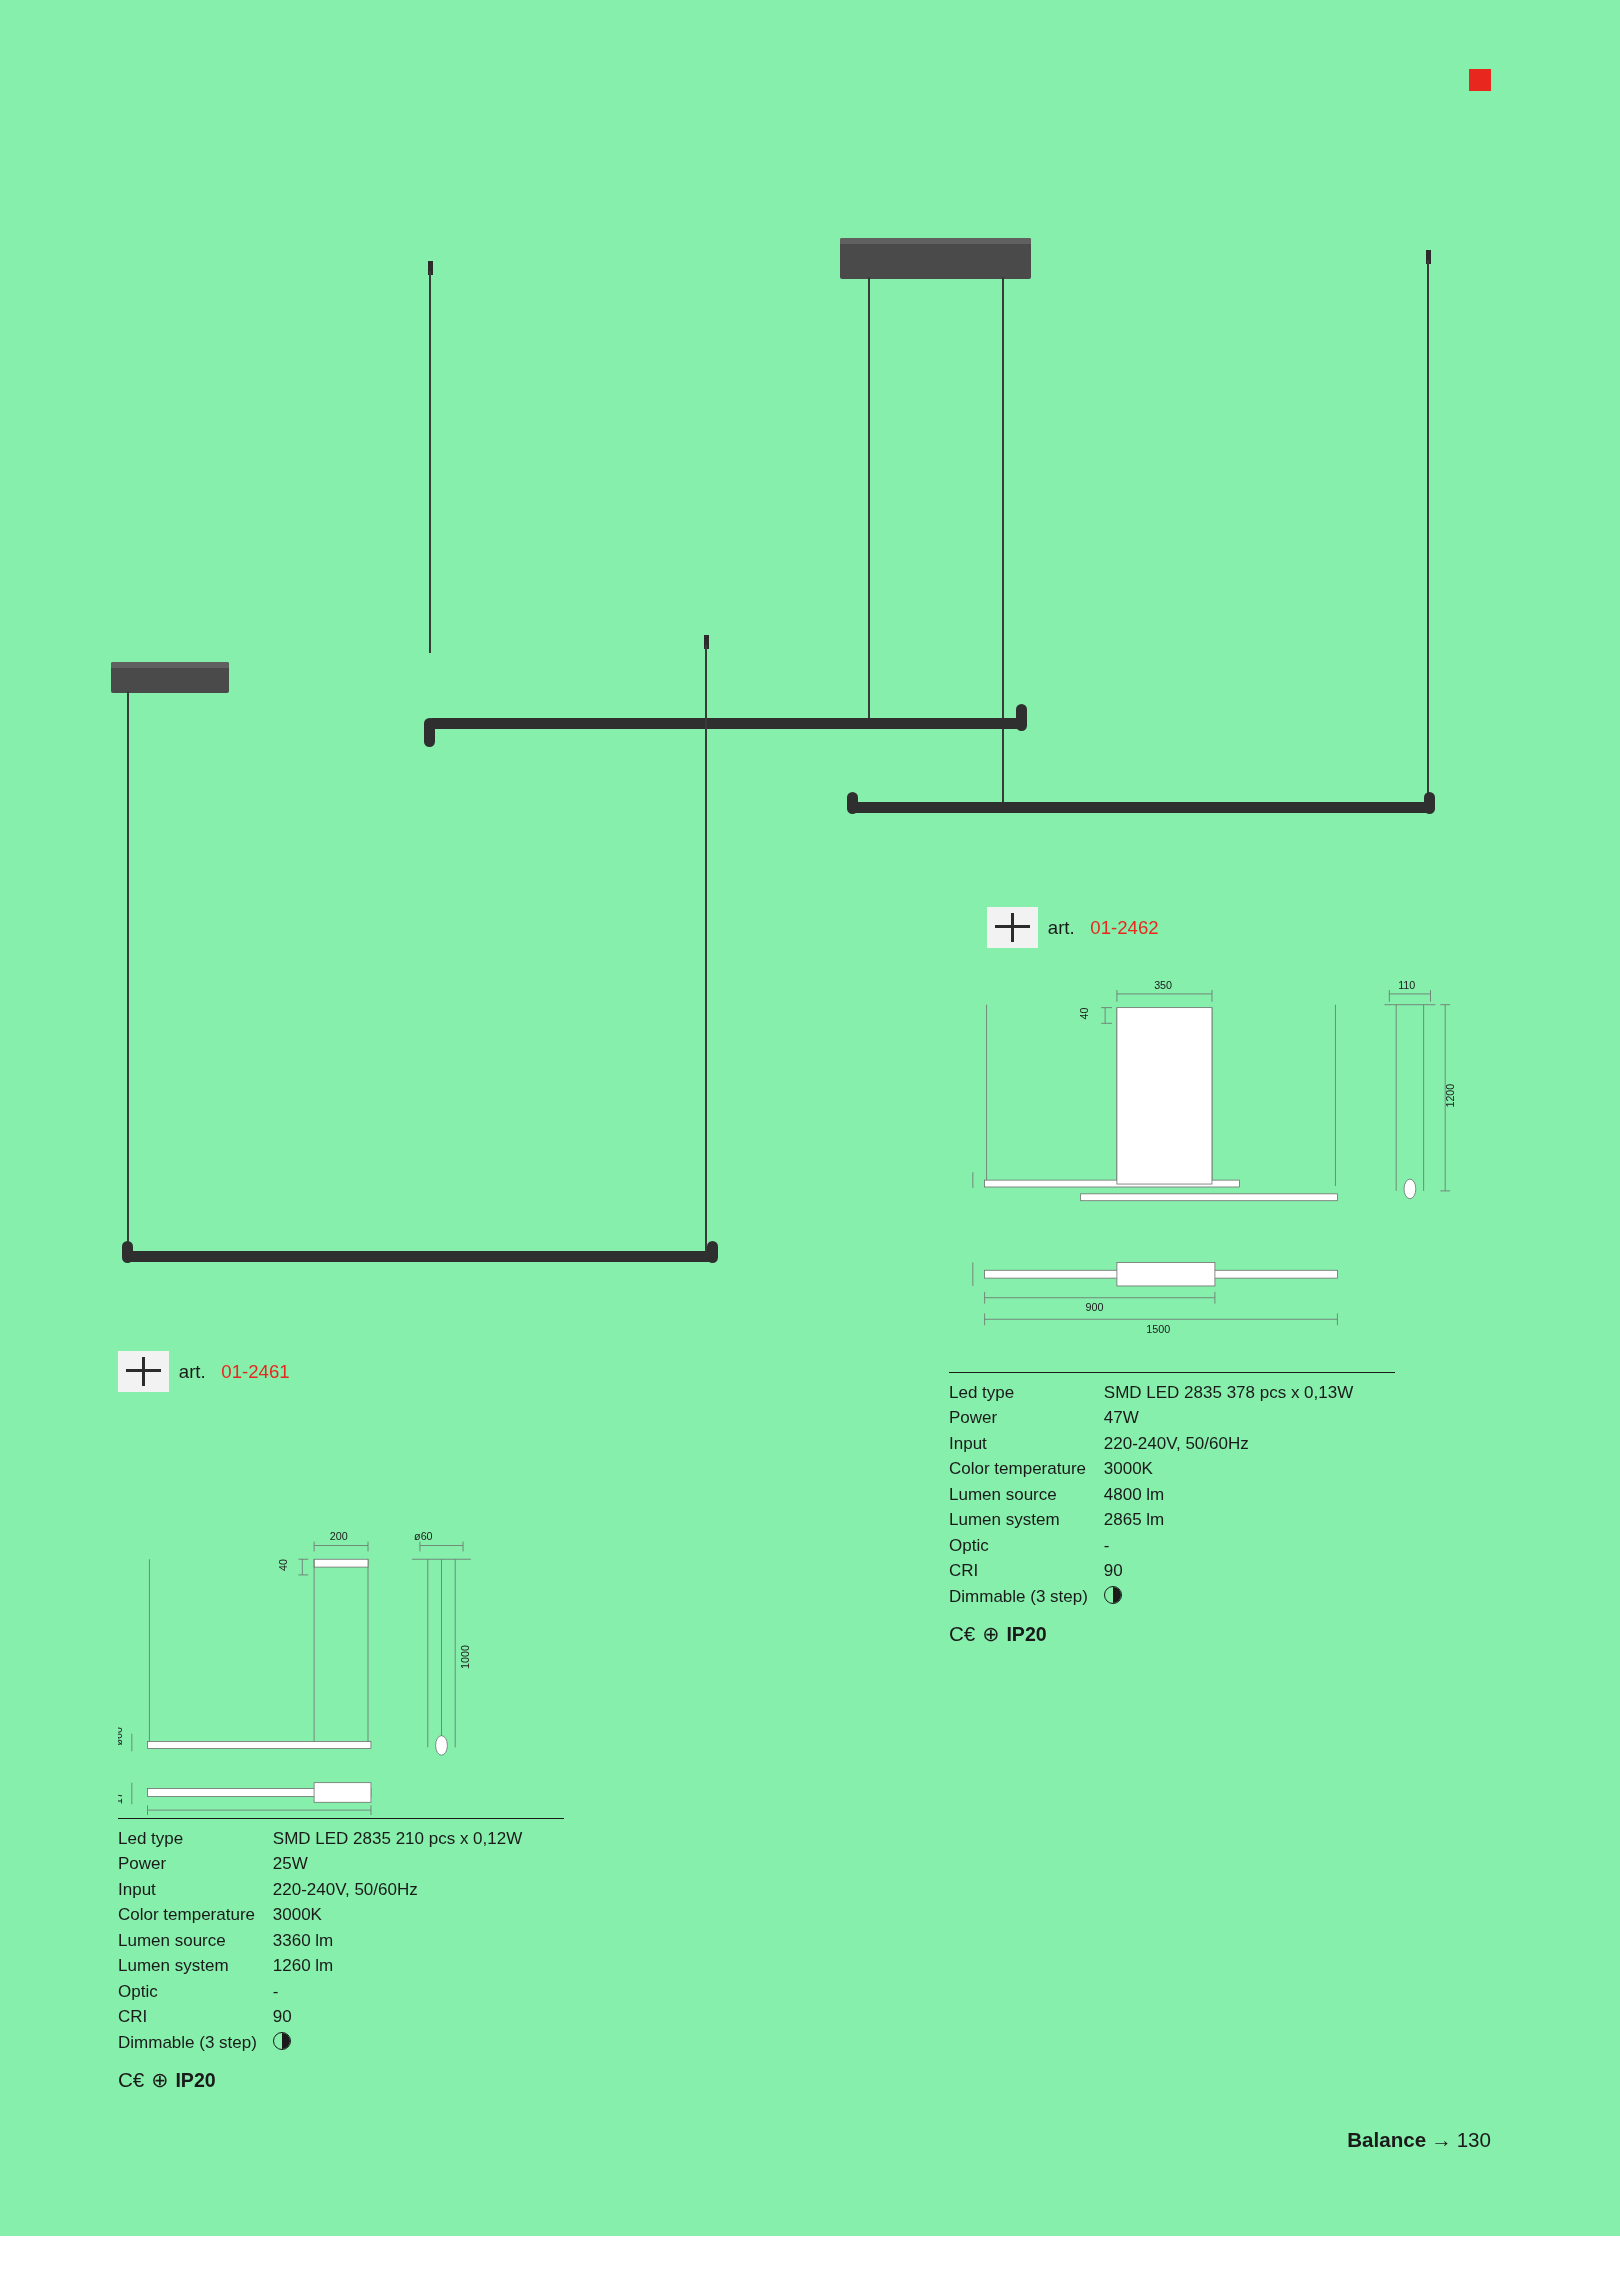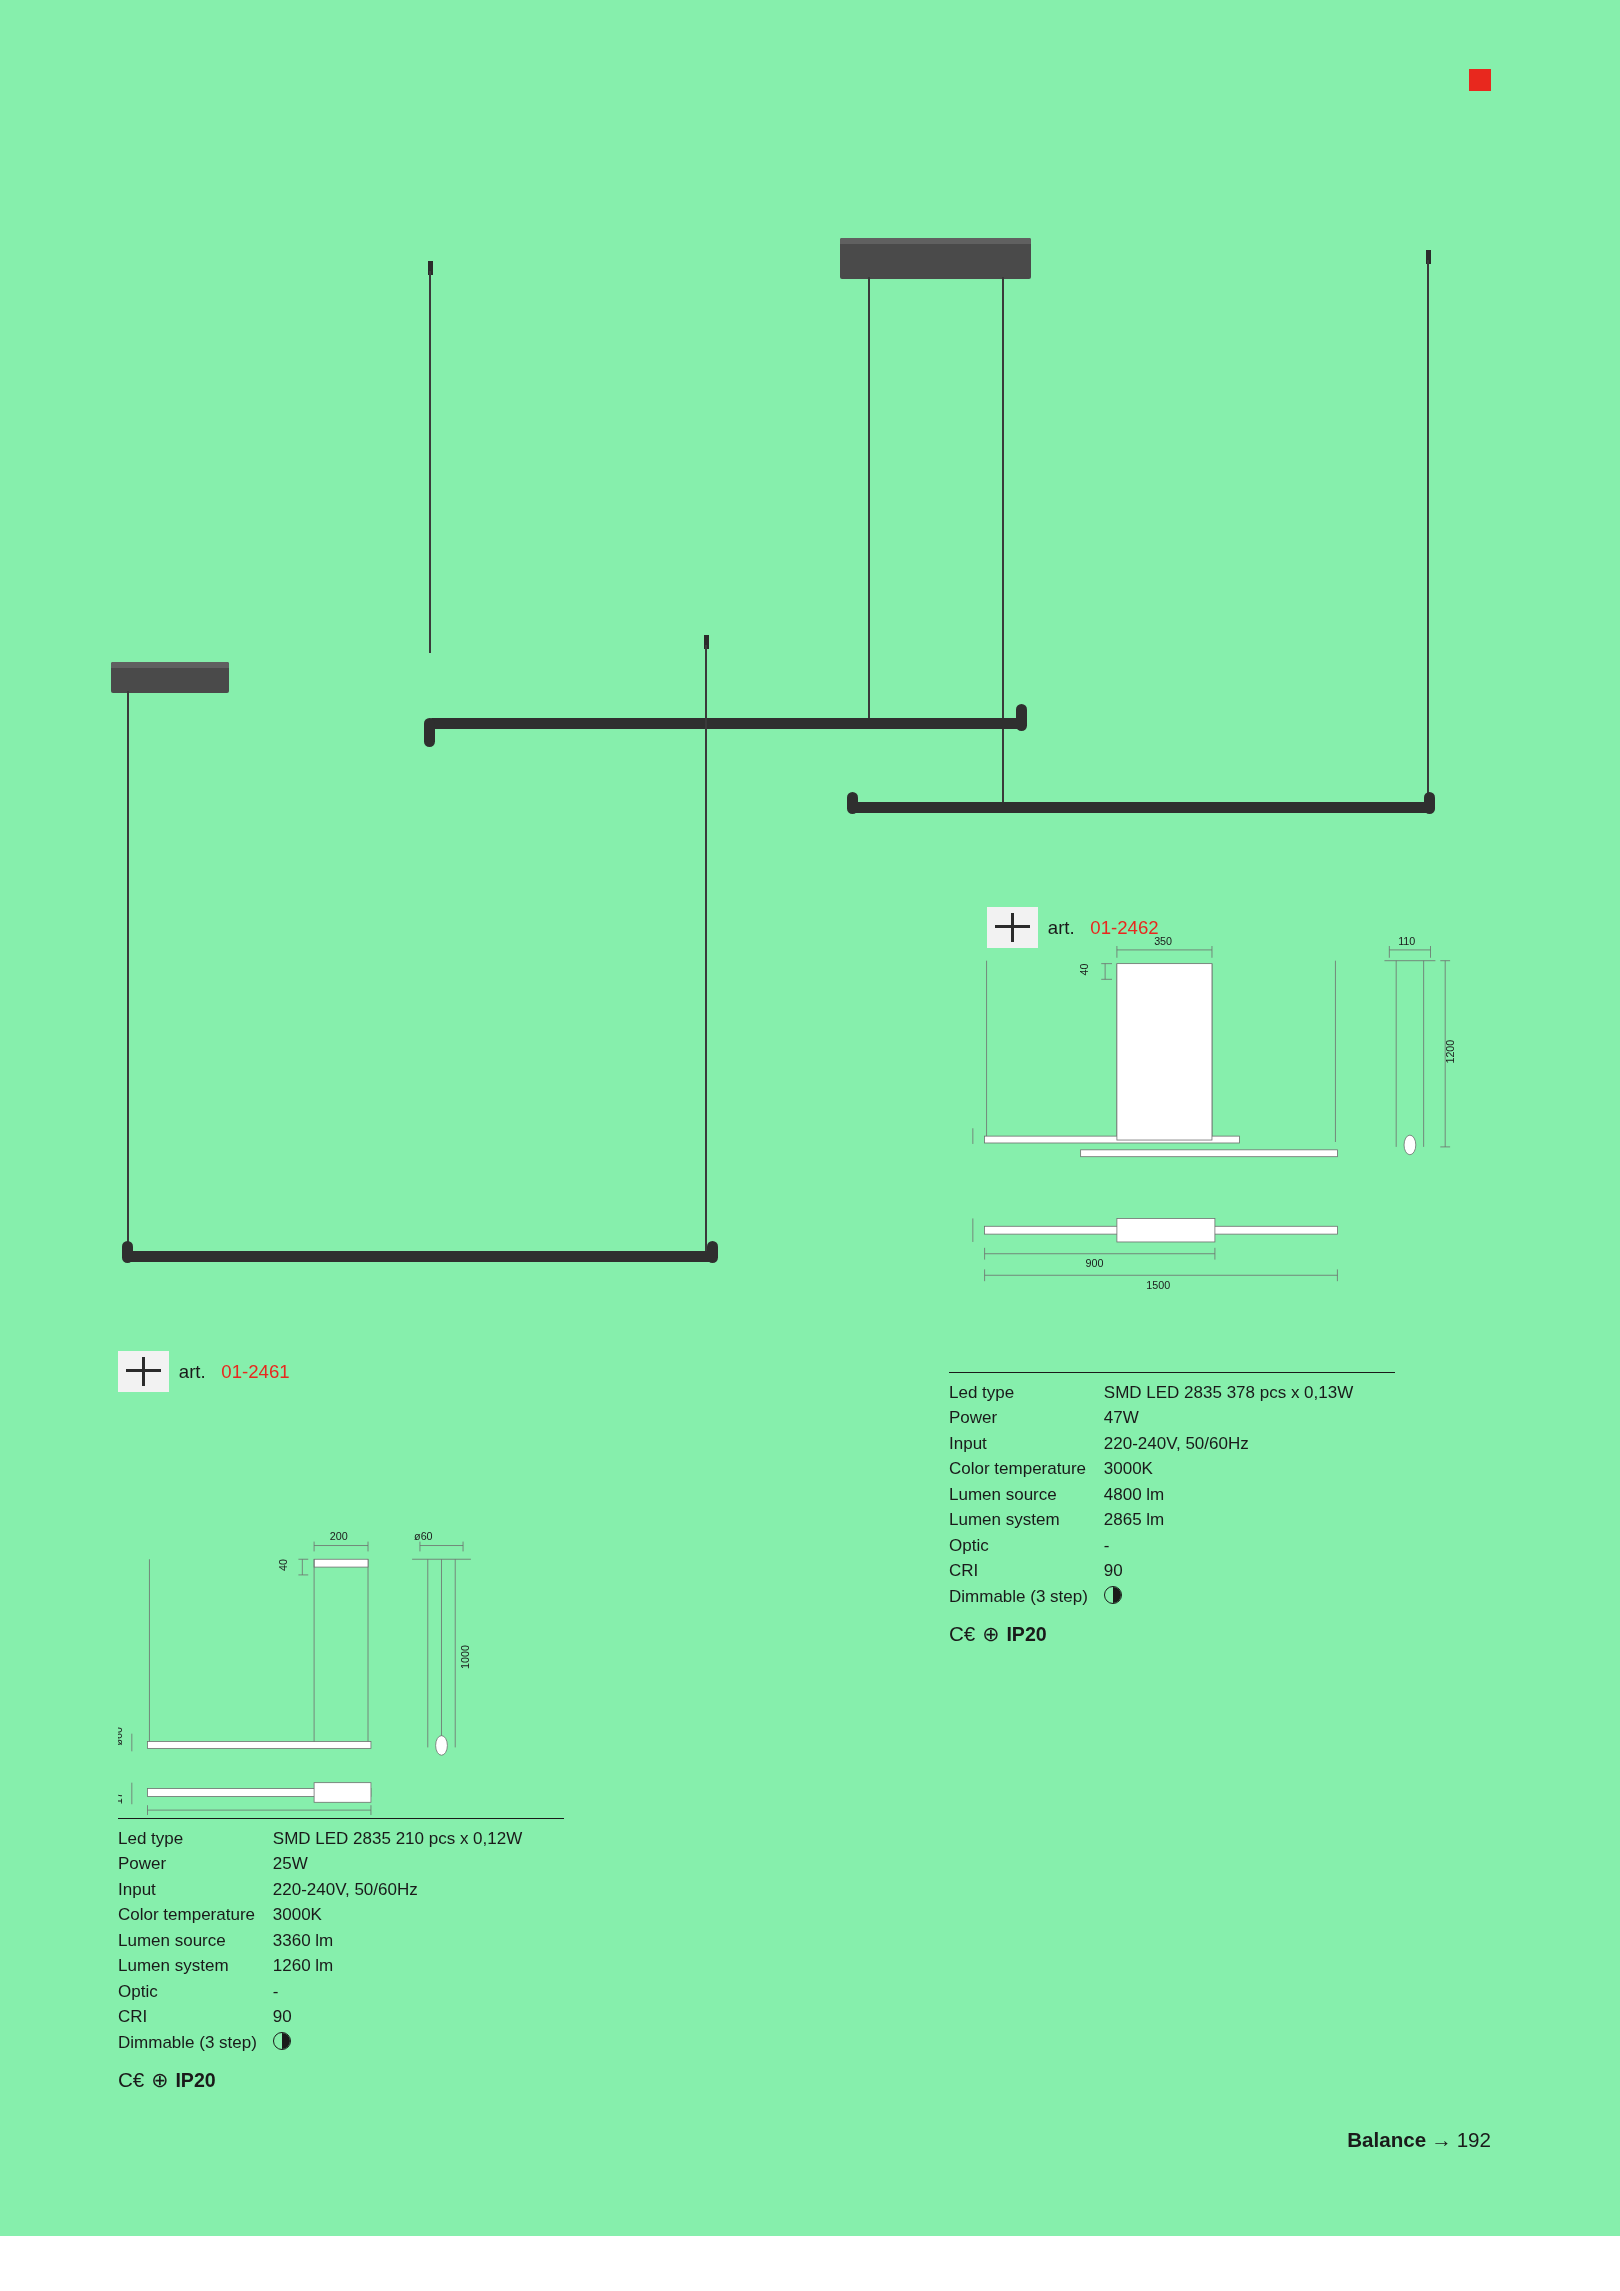--- a/index.html
+++ b/index.html
@@ -218,21 +218,21 @@
 
   <div class="art-label" style="left:118px; top:1351px;">
     <span class="art-thumb">
       <span class="t-bar"></span>
         <span class="t-stem"></span>
     </span>
     <span class="art-prefix">art.</span>
     <span class="art-code">01-2461</span>
   </div>
 
-  <div class="tech" style="left:965px; top:936px;text-decoration:underline;">
+  <div class="tech" style="left:965px; top:980px;text-decoration:underline;">
     <svg width="490" height="363" viewBox="0 0 500 370">
       <g stroke="#6d6d6d" stroke-width="0.8" fill="none">
 
         <line x1="22" y1="25" x2="22" y2="210"></line>
         <line x1="155" y1="28" x2="155" y2="210"></line>
         <line x1="252" y1="28" x2="252" y2="210"></line>
         <line x1="378" y1="25" x2="378" y2="210"></line>
 
         <rect x="20" y="204" width="260" height="7" fill="#ffffff"></rect>
 
@@ -425,17 +425,17 @@
     </tbody>
       </table>
     <div class="certs">
       <span class="cert-ce">C€</span>
       <span class="cert-earth">⊕</span>
       <span>IP20</span>
     </div>
   </div>
 
   <div class="footer">
-    <span class="fam">Balance</span><span class="arrow">→</span><span>192</span>
+    <span class="fam">Balance</span><span class="arrow">→</span><span>130</span>
   </div>
 
 </div>
 
 
 </body></html>

